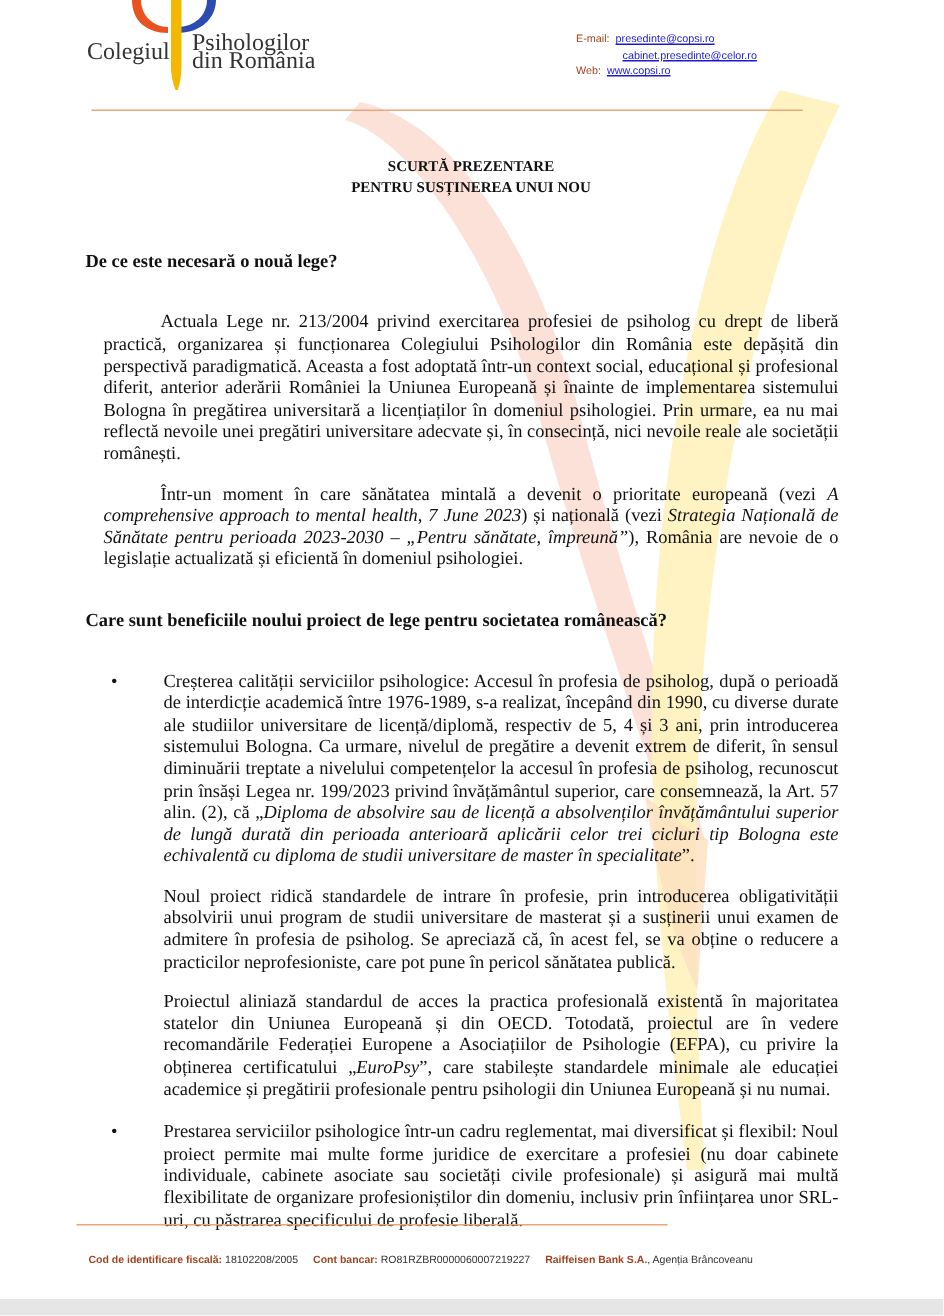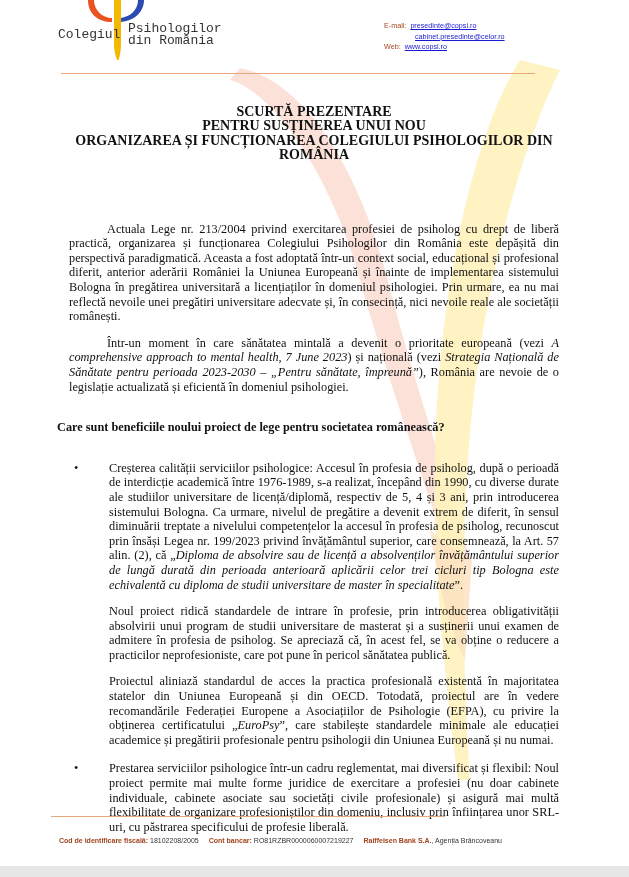--- a/index.html
+++ b/index.html
@@ -10,37 +10,37 @@
     color: #111;
   }
   .page { position: absolute; left: 0; top: 0; width: 629px; height: 866px; background: #fff; overflow: hidden; }
   .bottom-gap { position: absolute; left: 0; top: 866px; width: 629px; height: 11px; background: #e6e6e6; }
 
   
   .watermark { position: absolute; left: 0; top: 0; width: 629px; height: 866px; pointer-events: none; }
 
   
   .logo { position: absolute; left: 58px; top: 0; width: 160px; height: 60px; }
-  .logo-text { position: absolute; font-family: Liberation Mono, monospace; font-size: 13px; color: #333; line-height: 12px; }
+  .logo-text { position: absolute; font-family: Liberation Serif, serif; font-size: 16px; color: #333; line-height: 12px; }
   .logo-colegiul { left: 0; top: 29px; }
   .logo-psi { left: 70px; top: 23px; }
 
   .addr { position: absolute; left: 230px; top: 21px; font-family: "Liberation Sans", sans-serif; font-size: 7.2px; line-height: 10.6px; color: #333; }
   .lbl { color: #a0431f; font-weight: normal; }
   .contact { position: absolute; left: 384px; top: 21px; font-family: "Liberation Sans", sans-serif; font-size: 7.2px; line-height: 10.6px; color: #333; }
   .contact a { color: #1a1ad0; text-decoration: underline; }
   .indent-mail { padding-left: 31px; }
 
   .hr { position: absolute; height: 1px; background: #e7a77a; }
   .hr-top { left: 61px; top: 73px; width: 474px; }
   .hr-bot { left: 51px; top: 816px; width: 394px; }
 
   
   .content { position: absolute; left: 57px; top: 105px; width: 514px; font-size: 12.3px; line-height: 14.6px; }
-  .title { text-align: center; font-weight: bold; font-size: 14px; line-height: 14.4px; margin: 0; }
+  .title { text-align: center; font-weight: bold; font-size: 10px; line-height: 14.4px; margin: 0; }
   .section-h { font-weight: bold; margin: 0; }
   .para { margin: 12px; text-align: justify; }
   .indent { text-indent: 38px; }
   .bullets { margin: 0; padding: 0; list-style: none; }
   .bullets li { position: relative; padding-left: 40px; text-align: justify; }
   .bullet-dot { position: absolute; left: 17px; top: 0; }
   .u { }
   i { font-style: italic; }
 
   .footer { position: absolute; left: 59px; top: 837px; font-family: "Liberation Sans", sans-serif; font-size: 7px; color: #333; white-space: nowrap; }
@@ -77,24 +77,24 @@
     <div class="indent-mail"><a>cabinet.presedinte@celor.ro</a></div>
     <div><span class="lbl">Web:</span>&nbsp;&nbsp;<a>www.copsi.ro</a></div>
   </div>
 
   <div class="hr hr-top"></div>
 
   <div class="content">
     <div>
       <p class="title">SCURTĂ PREZENTARE</p>
       <p class="title">PENTRU SUSȚINEREA UNUI NOU</p>
-      <p class="title">ORGANIZAREA ȘI FUNCȚIONAREA COLEGIULUI PSIHOLOGILOR DIN ROMÂNIA</p>
     </div>
 
     <div style="height:33px"></div>
+    <p class="section-h">De ce este necesară o nouă lege?</p>
     <div style="height:14px"></div>
     <p class="para indent">Actuala Lege nr. 213/2004 privind exercitarea profesiei de psiholog cu drept de liberă practică, organizarea și funcționarea Colegiului Psihologilor din România este depășită din perspectivă paradigmatică. Aceasta a fost adoptată într-un context social, educațional și profesional diferit, anterior aderării României la Uniunea Europeană și înainte de implementarea sistemului Bologna în pregătirea universitară a licențiaților în domeniul psihologiei. Prin urmare, ea nu mai reflectă nevoile unei pregătiri universitare adecvate și, în consecință, nici nevoile reale ale societății românești.</p>
     <p class="para indent"><span>Într-un moment în care sănătatea mintală a devenit o prioritate europeană (vezi </span><i>A comprehensive approach to mental health, 7 June 2023</i><span>) și națională (vezi </span><i>Strategia Națională de Sănătate pentru perioada 2023-2030 – „Pentru sănătate, împreună”</i><span>), România are nevoie de o legislație actualizată și eficientă în domeniul psihologiei.</span></p>
 
     <div style="height:14px"></div>
     <p class="section-h">Care sunt beneficiile noului proiect de lege pentru societatea românească?</p>
     <div style="height:14px"></div>
 
     <ul class="bullets">
       <li>

